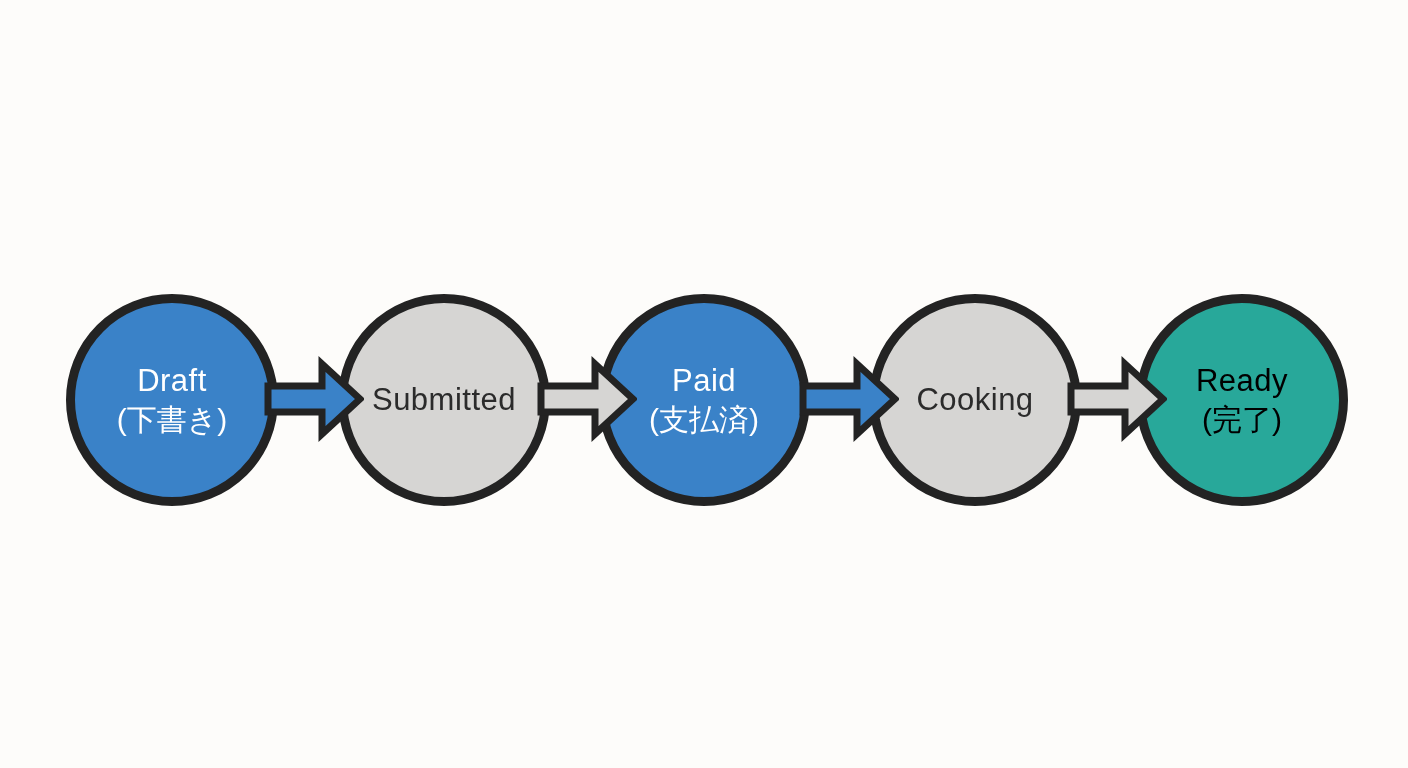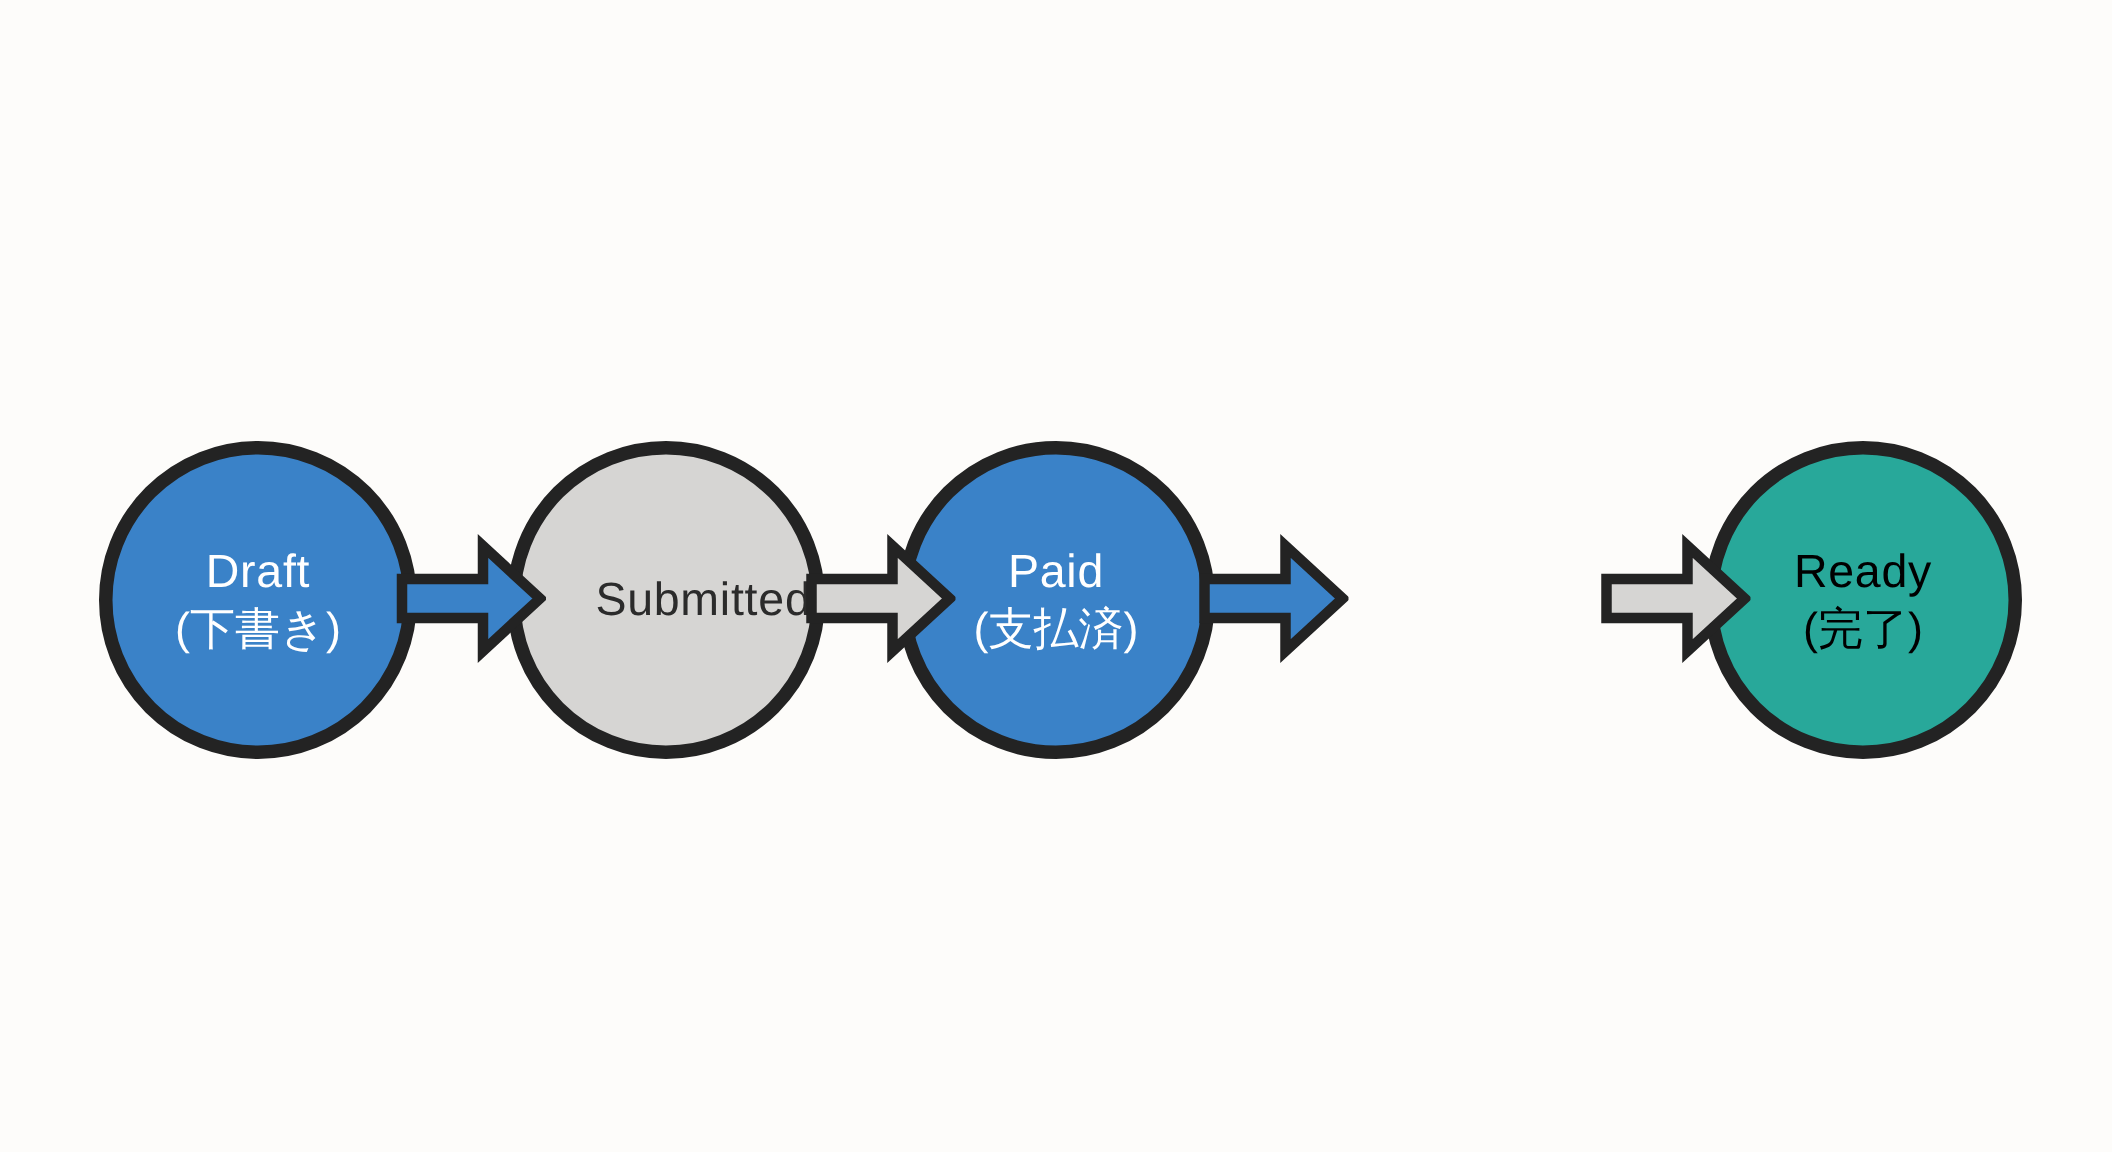--- a/index.html
+++ b/index.html
@@ -47,21 +47,21 @@
     line-height: 1.25;
     white-space: nowrap;
   }
   .stage .sublabel:empty { display: none; }
 
   .fill-blue { background: #3a82c8; color: #ffffff; }
   .fill-gray { background: #d6d5d3; color: #2b2b2b; }
   .fill-teal { background: #28a89a; color: #000000; }
 
   .s1 { left: 66px; }
-  .s2 { left: 338px; align-items: flex-end; }
+  .s2 { left: 338px; }
   .s3 { left: 598px; }
   .s4 { left: 869px; }
   .s5 { left: 1136px; }
 
   
   .arrow {
     position: absolute;
     top: 355px;
     width: 100px;
     height: 88px;
@@ -93,20 +93,24 @@
   <div class="stage s2 fill-gray">
     <div class="label">Submitted</div>
 
   </div>
 
   <div class="stage s3 fill-blue">
     <div class="label">Paid</div>
     <div class="sublabel">(支払済)</div>
   </div>
 
+  <div class="stage s4 fill-gray">
+    <div class="label">Cooking</div>
+
+  </div>
 
   <div class="stage s5 fill-teal">
     <div class="label">Ready</div>
     <div class="sublabel">(完了)</div>
   </div>
 
   <svg class="arrow a1 arrow-blue" viewBox="0 0 100 88">
     <polygon points="4,31 58,31 58,9 96,44 58,79 58,57 4,57"></polygon>
   </svg>
   <svg class="arrow a2 arrow-gray" viewBox="0 0 100 88">

